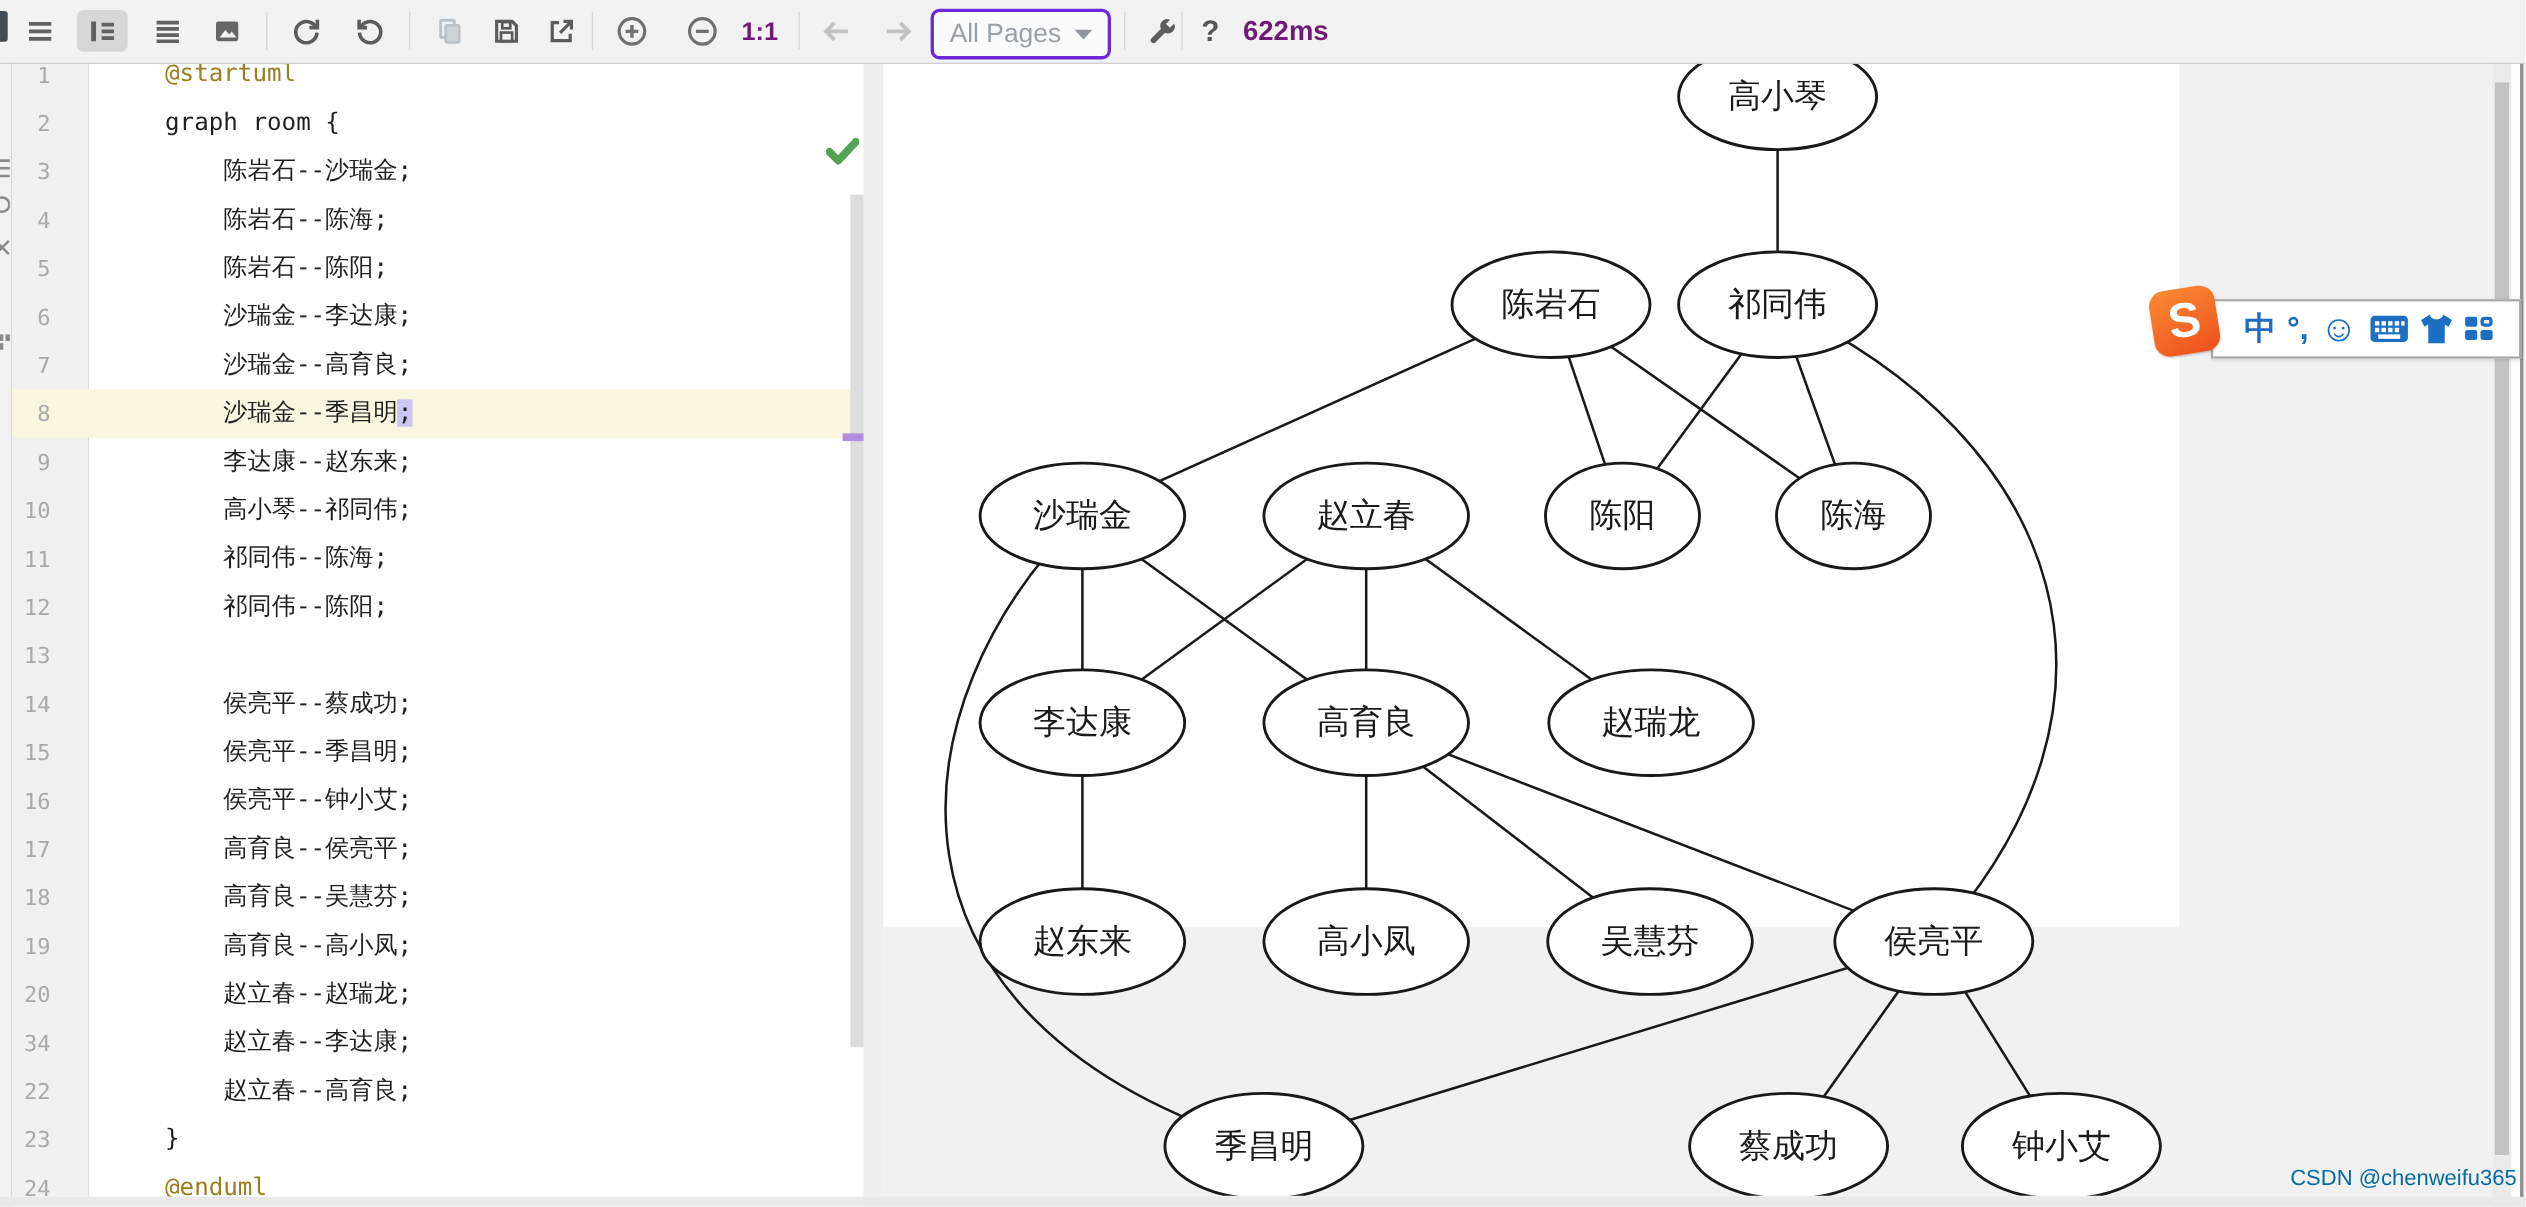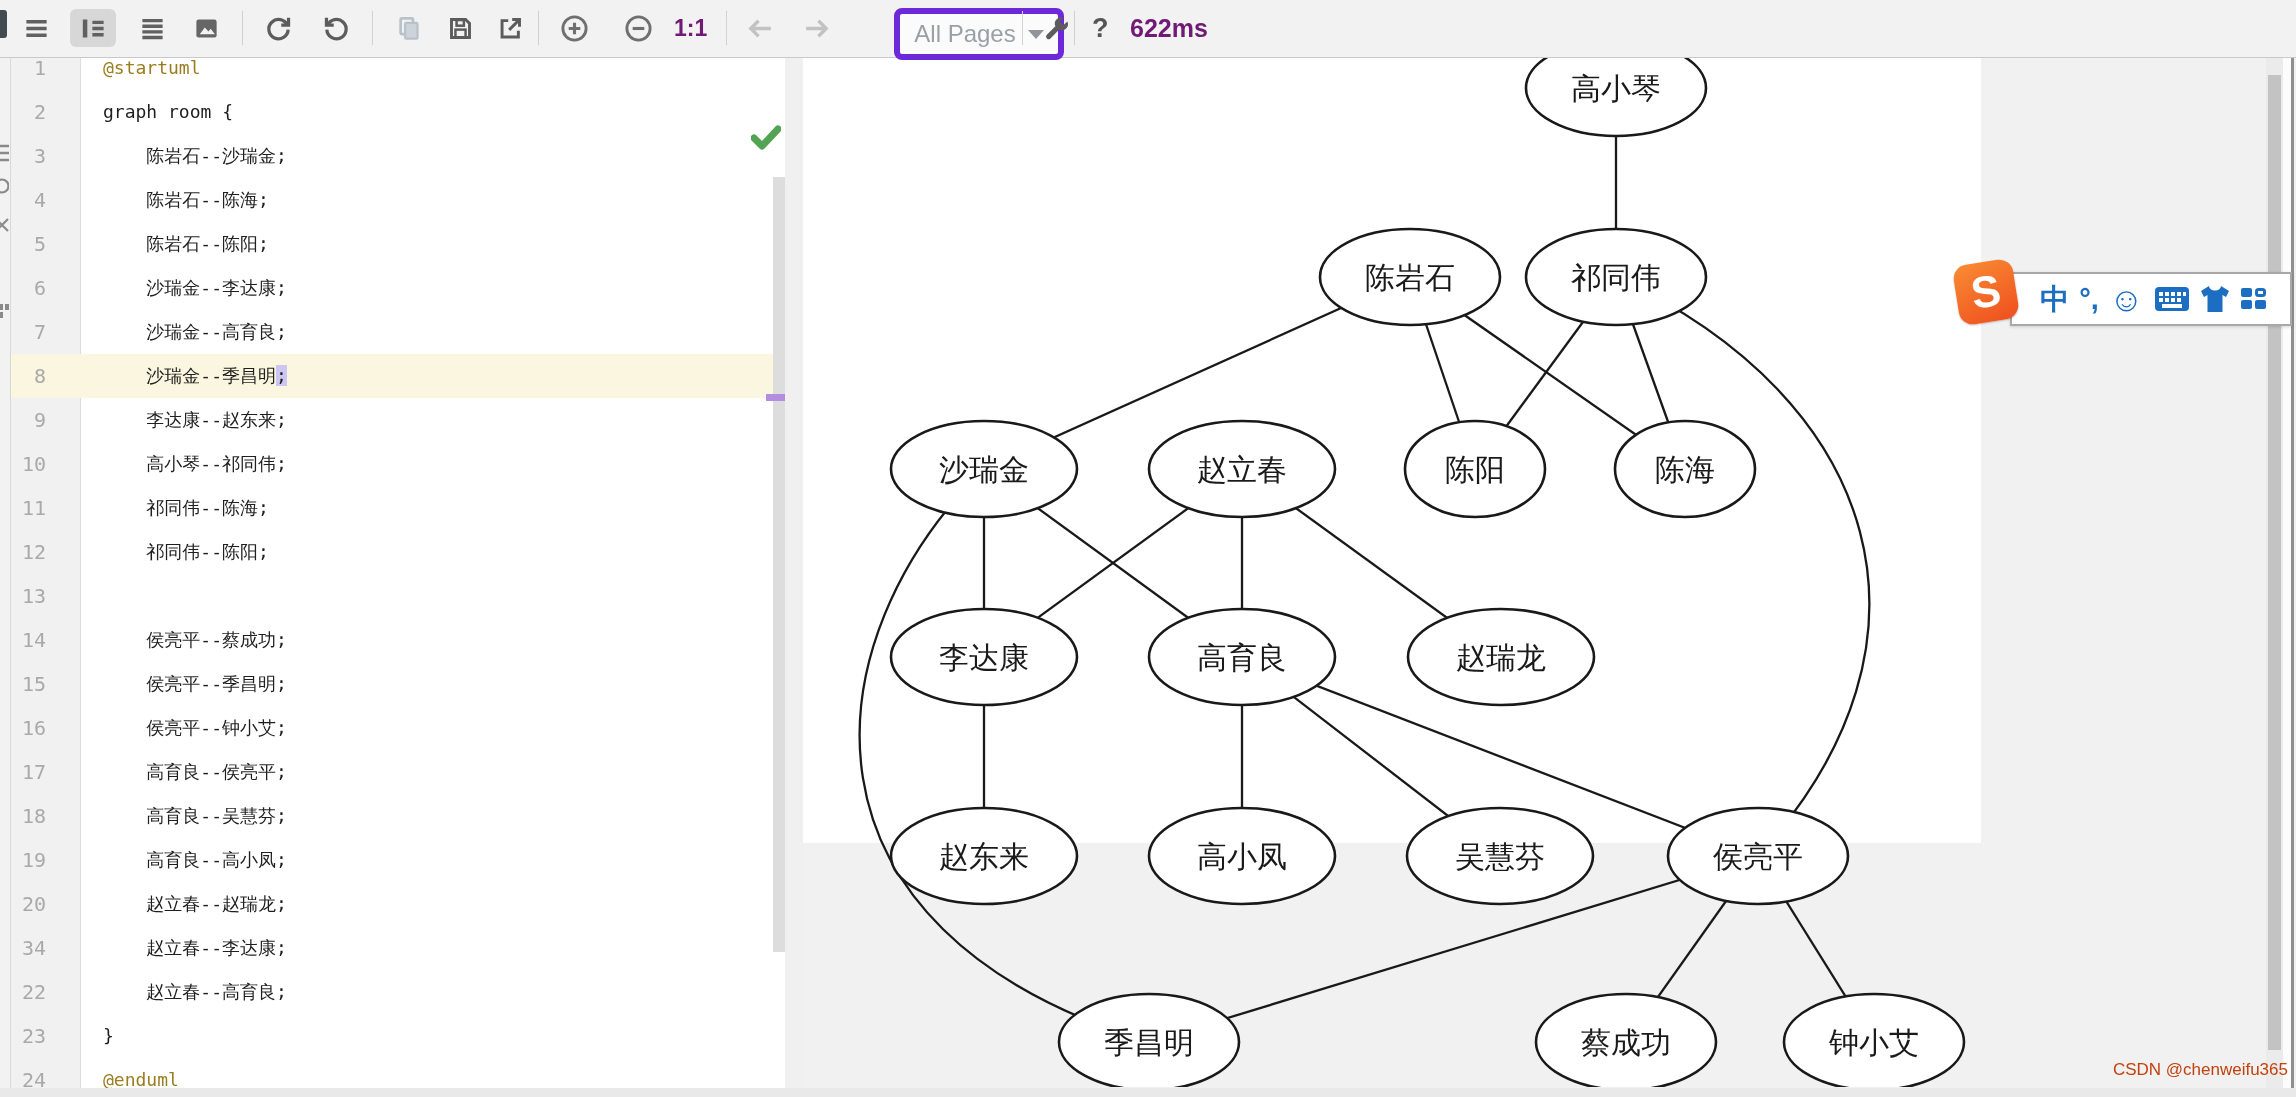--- a/index.html
+++ b/index.html
@@ -10,61 +10,61 @@
   .toolbar{position:absolute;left:0;top:0;width:2296px;height:57px;background:#f2f2f2;
            border-bottom:1px solid #c9c9c9;z-index:30;}
   .tbtn{position:absolute;top:9px;width:40px;height:38px;display:flex;align-items:center;
         justify-content:center;border-radius:6px;}
   .tbtn svg{display:block;}
   .tbtn.selected{background:#d7d7d7;}
   .tsep{position:absolute;top:11px;width:1px;height:34px;background:#d2d2d2;}
   .tlabel{position:absolute;top:0;height:57px;display:flex;align-items:center;color:#701a75;
           font-weight:bold;font-size:23px;}
   .pages-box{position:absolute;top:8px;width:158px;height:40px;background:#fbfbfb;
-             border:6px solid #6d28d9;border-radius:8px;display:flex;align-items:center;
-             justify-content:center;gap:12px;color:#9aa0a6;font-size:24px;margin-left:48px;}
+             border:3px solid #6d28d9;border-radius:8px;display:flex;align-items:center;
+             justify-content:center;gap:12px;color:#9aa0a6;font-size:24px;}
   .caret-down{width:0;height:0;border-left:8px solid transparent;border-right:8px solid transparent;
               border-top:9px solid #8f959a;}
   .corner-frag{position:absolute;left:0;top:10px;width:7px;height:28px;background:#434a52;border-radius:0 3px 3px 0;}
 
   
   .stripe{position:absolute;left:0;top:57px;width:10px;height:1040px;background:#f2f2f2;
           border-right:1px solid #d8d8d8;overflow:hidden;z-index:20;}
   .frag{position:absolute;left:0;color:#8a8a8a;}
 
   
   .editor{position:absolute;left:10px;top:57px;width:775px;height:1031px;background:#ffffff;
           overflow:hidden;}
   .gutter-bg{position:absolute;left:0;top:0;width:70px;height:100%;background:#f1f1f1;
              border-right:1px solid #dcdcdc;}
   .rows{position:absolute;left:0;top:-11px;right:0;}
   .erow{display:flex;height:44px;line-height:44px;}
   .erow.current{background:#fbf6df;}
   .ln{flex:0 0 70px;text-align:right;padding-right:34px;box-sizing:border-box;
       font-family:"DejaVu Sans Mono",monospace;font-size:20px;color:#a9a9a9;}
-  .ltext{white-space:pre;padding-left:23px;font-family:"DejaVu Sans Mono",monospace;
-         font-size:18px;color:#1f1f1f;}
+  .ltext{white-space:pre;padding-left:70px;font-family:"DejaVu Sans Mono",monospace;
+         font-size:22px;color:#1f1f1f;}
   .ltext.directive{color:#9a7d1e;}
   .caret-sel{background:#ccc6f2;}
   .check{position:absolute;left:741px;top:68px;z-index:5;}
   .vthumb{position:absolute;left:763px;top:120px;width:20px;height:775px;background:#dddddd;z-index:4;}
   .caret-mark{position:absolute;left:756px;top:337px;width:27px;height:7px;background:#b48ce0;z-index:6;}
 
   
   .divider{position:absolute;left:785px;top:57px;width:18px;height:1040px;background:#f0f0f0;}
 
   
   .preview{position:absolute;left:803px;top:57px;width:1493px;height:1040px;background:#f1f1f1;}
   .canvas{position:absolute;left:0;top:0;width:1178px;height:786px;background:#ffffff;}
   .pv-track{position:absolute;left:2266px;top:57px;width:17px;height:1040px;background:#ebebeb;z-index:8;}
   .pv-thumb{position:absolute;left:2268px;top:75px;width:13px;height:975px;background:#c3c3c3;z-index:9;}
   .pv-white{position:absolute;left:2283px;top:57px;width:8px;height:1040px;background:#fcfcfc;z-index:8;}
   .edge-line{position:absolute;left:2291px;top:45px;width:3px;height:1050px;background:#8f8f8f;z-index:10;}
 
-  .watermark{position:absolute;right:8px;top:1060px;color:#c2410c;font-size:17px;z-index:40;}
+  .watermark{position:absolute;right:8px;top:1060px;color:#0369a1;font-size:20px;z-index:40;}
   .bottom-strip{position:absolute;left:0;top:1088px;width:2296px;height:9px;background:#e9e9e9;z-index:35;}
 
   
   .ime{position:absolute;left:1956px;top:262px;z-index:50;}
   .ime-bar{position:absolute;left:54px;top:10px;width:278px;height:50px;background:#ffffff;
            border:2px solid #a8a8a8;display:flex;align-items:center;justify-content:space-evenly;
            box-shadow:0 1px 3px rgba(0,0,0,.15);}
   .ime-logo{position:absolute;left:0;top:0;width:60px;height:60px;border-radius:14px;
             background:linear-gradient(160deg,#fa8b33,#ee4f1e);transform:rotate(-9deg);
             display:flex;align-items:center;justify-content:center;color:#fff;

